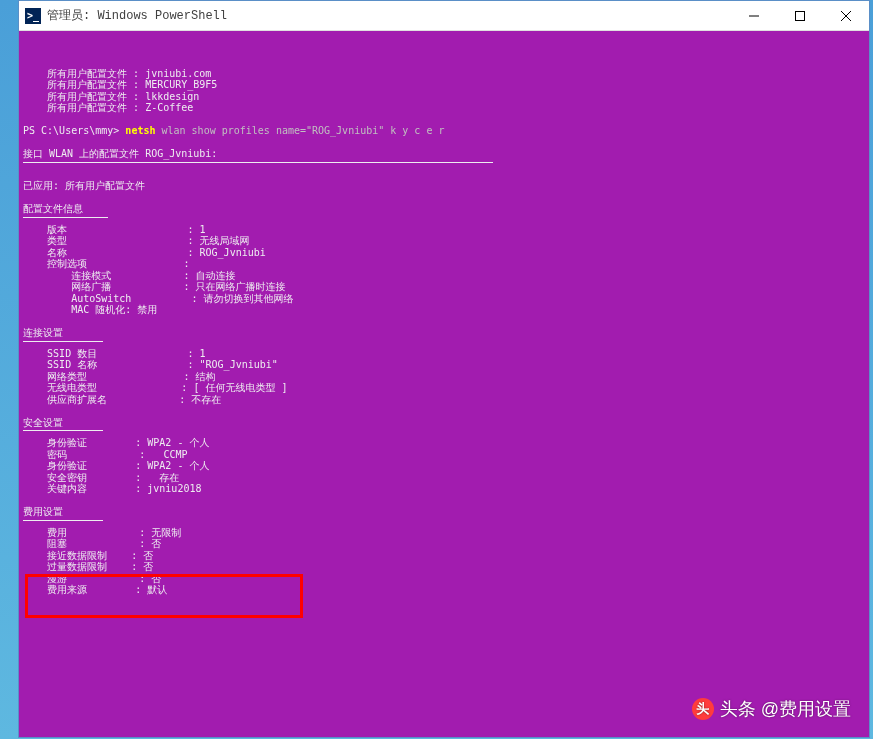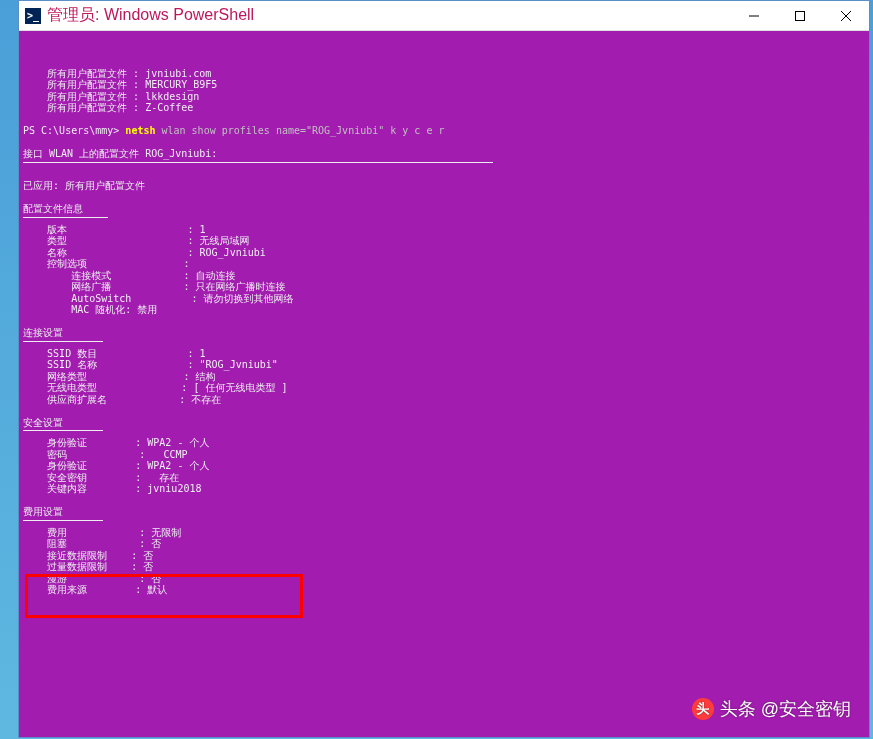--- a/index.html
+++ b/index.html
@@ -37,23 +37,23 @@
       background: #012456;
       display: flex;
       align-items: center;
       justify-content: center;
       color: #fff;
       font-size: 10px;
       font-weight: bold;
     }
     .titlebar-title {
       flex: 1;
-      font-family: Liberation Sans, sans-serif;
-      font-size: 16px;
-      color: #be185d;
+      font-family: Liberation Mono, monospace;
+      font-size: 12px;
+      color: #404040;
     }
     .win-controls { display: flex; }
     .win-btn {
       width: 46px;
       height: 30px;
       display: flex;
       align-items: center;
       justify-content: center;
       font-family: Arial, sans-serif;
       color: #000;
@@ -151,14 +151,14 @@
   </div>
 
   <div class="terminal" id="terminal">
     
     <div class="row">    所有用户配置文件 : jvniubi.com</div><div class="row">    所有用户配置文件 : MERCURY_B9F5</div><div class="row">    所有用户配置文件 : lkkdesign</div><div class="row">    所有用户配置文件 : Z-Coffee</div><div class="row"> </div><div class="row"><span class="prompt">PS C:\Users\mmy&gt; </span><span class="cmd-yellow">netsh</span><span class="cmd-gray"> wlan show profiles name="ROG_Jvniubi" k y c e r</span></div><div class="row"> </div><div class="row">接口 WLAN 上的配置文件 ROG_Jvniubi:</div><hr class="section-hr"><div class="row"> </div><div class="row">已应用: 所有用户配置文件</div><div class="row"> </div><div class="row">配置文件信息</div><hr class="section-hr medium"><div class="row">    版本                    : 1</div><div class="row">    类型                    : 无线局域网</div><div class="row">    名称                    : ROG_Jvniubi</div><div class="row">    控制选项                :</div><div class="row">        连接模式            : 自动连接</div><div class="row">        网络广播            : 只在网络广播时连接</div><div class="row">        AutoSwitch          : 请勿切换到其他网络</div><div class="row">        MAC 随机化: 禁用</div><div class="row"> </div><div class="row">连接设置</div><hr class="section-hr short"><div class="row">    SSID 数目               : 1</div><div class="row">    SSID 名称               : "ROG_Jvniubi"</div><div class="row">    网络类型                : 结构</div><div class="row">    无线电类型              : [ 任何无线电类型 ]</div><div class="row">    供应商扩展名            : 不存在</div><div class="row"> </div><div class="row">安全设置</div><hr class="section-hr short"><div class="row">    身份验证        : WPA2 - 个人</div><div class="row">    密码            :   CCMP</div><div class="row">    身份验证        : WPA2 - 个人</div><div class="row">    安全密钥        :   存在</div><div class="row">    关键内容        : jvniu2018</div><div class="row"> </div><div class="row">费用设置</div><hr class="section-hr short"><div class="row">    费用            : 无限制</div><div class="row">    阻塞            : 否</div><div class="row">    接近数据限制    : 否</div><div class="row">    过量数据限制    : 否</div><div class="row">    漫游            : 否</div><div class="row">    费用来源        : 默认</div><div class="highlight-box" style="left:6px; top:543px; width:278px; height:44px;"></div>
   </div>
 </div>
 
 <div class="watermark">
   <div class="watermark-icon">头</div>
-  <span>头条 @安全密钥</span>
+  <span>头条 @费用设置</span>
 </div>
 
 </body></html>

